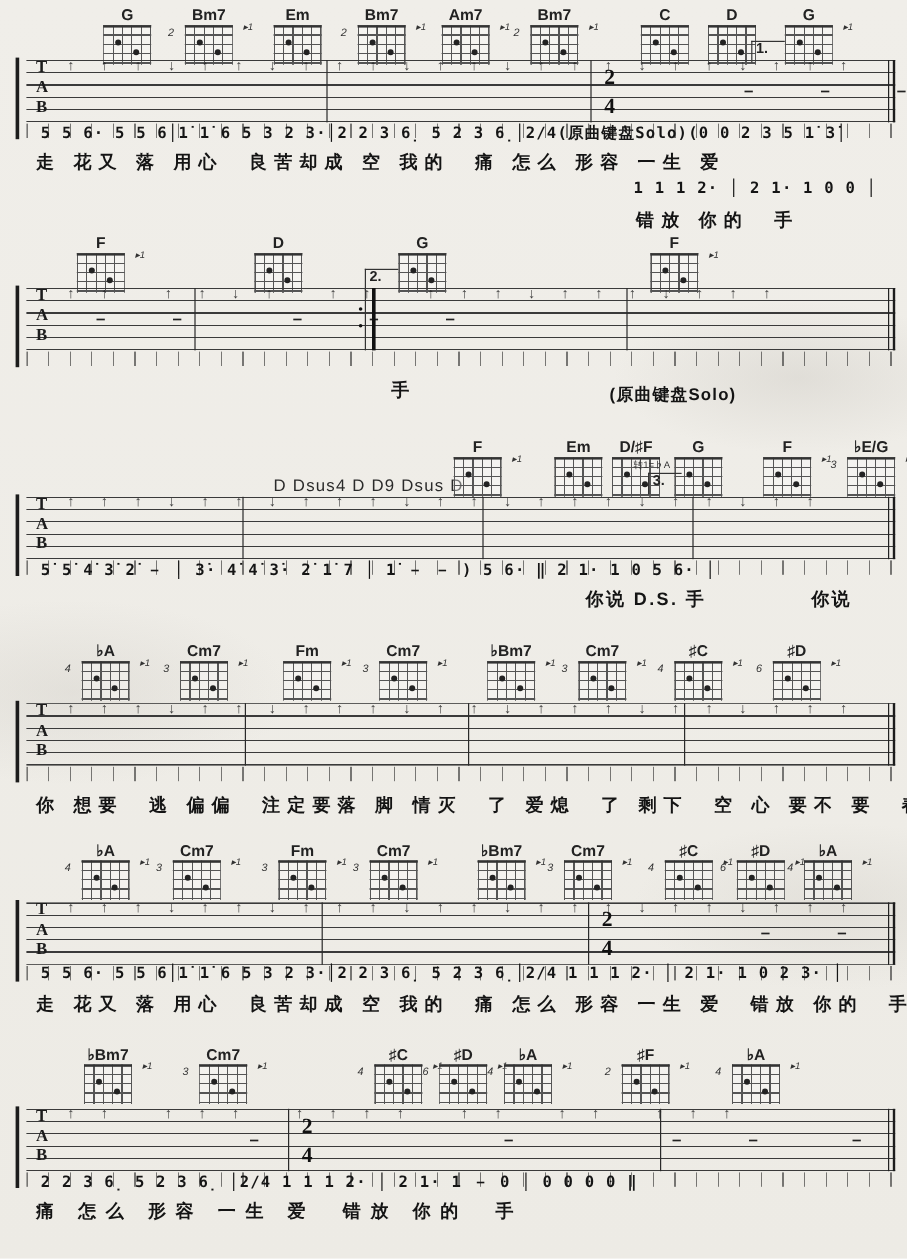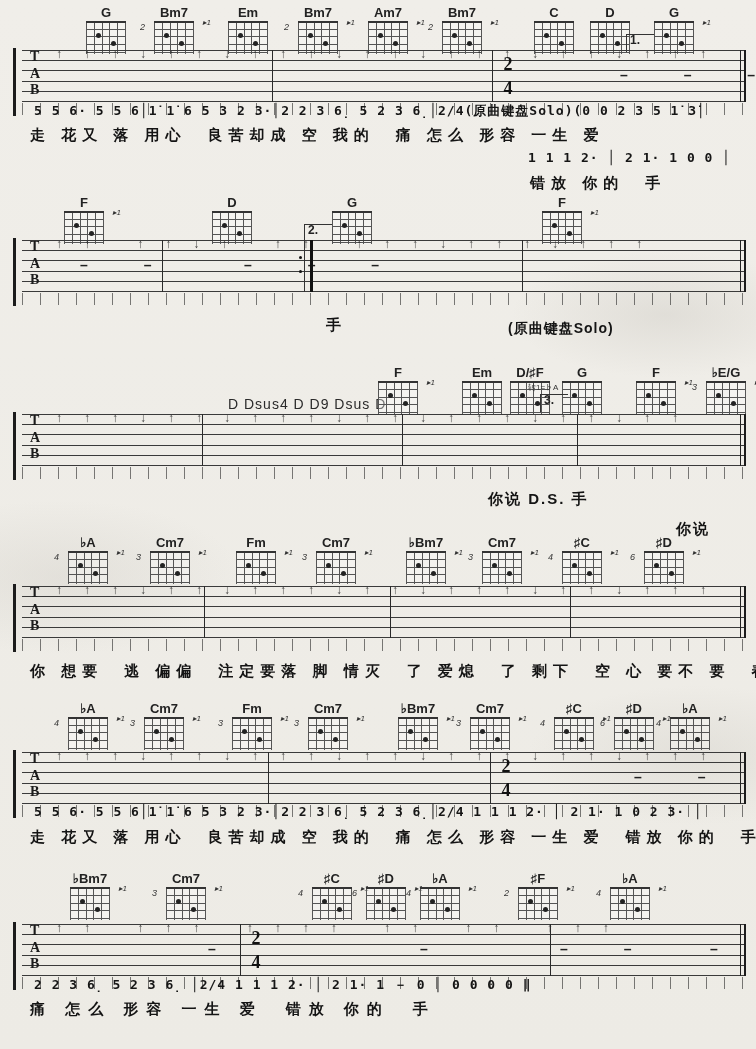--- a/index.html
+++ b/index.html
@@ -221,22 +221,23 @@
       <span class="tabL t">T</span>
       <span class="tabL a">A</span>
       <span class="tabL b">B</span>
       <span class="arrows">↑↑↑↓↑↑↓↑↑↑↓↑↑↓↑↑↑↓↑↑↓↑↑</span>
       <span class="bl" style="left:180px;"></span>
       <span class="bl" style="left:380px;"></span>
       <span class="bl" style="left:555px;"></span>
       <span class="blend"></span>
     </div>
     <div class="beams" style="top:101px;"></div>
+    <div class="melody" style="left:34px;top:100px;">5̇   5̇ 4̇ 3̇ 2̇   －  │ 3̇· 4̇ 4̇ 3̇· 2̇ 1̇ 7 │ 1̇  －  － ) 5 6· ‖ 2 1·  1  0  5 6· │</div>
     <div class="lyr" style="left:488px;top:124px;letter-spacing:2px;">你说 D.S. 手</div>
-    <div class="lyr" style="left:676px;top:124px;letter-spacing:2px;margin-top:30px;">你说</div>
+    <div class="lyr" style="left:676px;top:124px;letter-spacing:2px;">你说</div>
   </div>
 
   <div class="system" style="top:536px;height:166px;">
     <div class="chords">
 
     <div class="chord" style="left: 62px;">
           <span class="cname">♭A</span>
           <span class="pos">4</span>
           <span class="fr">1</span>
           <div class="grid"></div>

